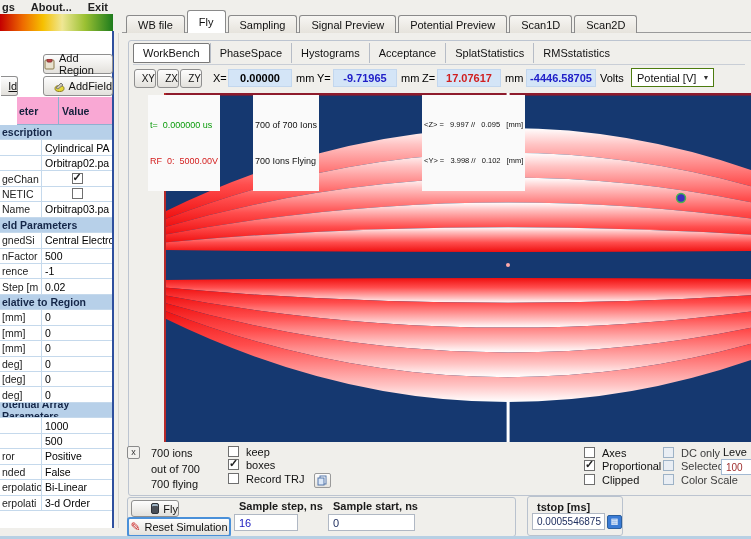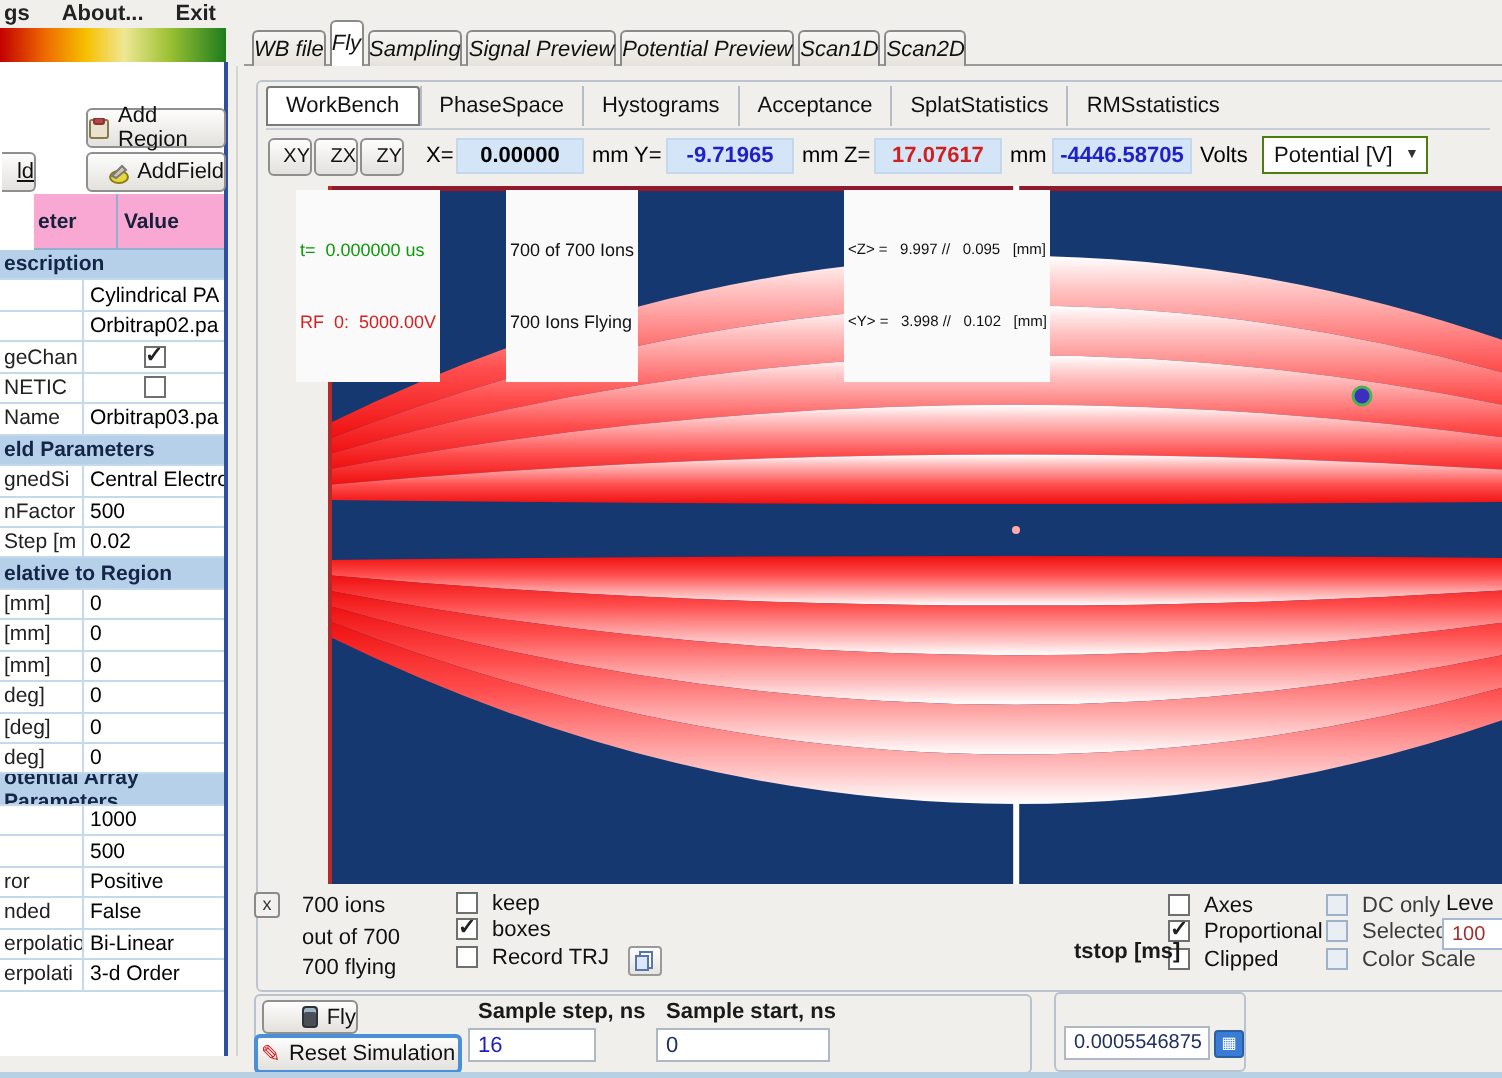--- a/index.html
+++ b/index.html
@@ -42,23 +42,23 @@
   
   .cbbox { width:11px; height:11px; border:1px solid #6f6f6f; background:#fff; position:relative; flex:none; }
   .cbbox.checked::after { content:"✓"; position:absolute; left:0; top:-3px; font-size:11px; font-weight:bold; color:#222; }
   .cbrow { display:flex; align-items:flex-start; height:13.4px; gap:7px; white-space:nowrap; }
   .cbgroup.disabled .cbbox { background:#e9eef4; border-color:#9db2c6; }
   .cbgroup.disabled { color:#3c3c3c; }
 
   
   #tabline { left:122px; top:32px; width:629px; height:1px; background:#9a9a9a; }
   #main-tabs { left:126px; top:10px; height:23px; display:flex; align-items:flex-end; z-index:3; }
-  .tab { height:18px; padding:0 0; display:flex; align-items:center;
+  .tab { height:18px; padding:0 11px; display:flex; align-items:center;
     background:linear-gradient(#f7f6f3,#e6e3dc); border:1px solid #8a8a8a; border-bottom:none;
-    border-radius:3px 3px 0 0; margin-right:2px; cursor:default;font-style:italic; }
+    border-radius:3px 3px 0 0; margin-right:2px; cursor:default; }
   .tab.active { height:23px; background:#fff; z-index:4; }
 
   #wb-box { left:128px; top:40px; width:626px; height:456px; border:1px solid #bcc4d0; border-radius:3px; }
   #sub-tabs { left:133px; top:43px; height:20px; display:flex; align-items:center; z-index:2; }
   .subtab { padding:0 9px; height:20px; display:flex; align-items:center; position:relative; cursor:default; }
   .subtab + .subtab { border-left:1px solid #b6bcc6; }
   .subtab.active { border:1px solid #7a7a7a; background:#fff; border-radius:2px 2px 0 0; }
   #subtab-line { left:133px; top:64px; width:612px; height:1px; background:#c9ced6; }
 
   
@@ -97,21 +97,21 @@
   #level-field { left:721px; top:459px; width:34px; height:16px; border:1px solid #a3b9d2; background:#fff;
     color:#a03030; font-size:10px; display:flex; align-items:center; padding-left:4px; }
 
   
   #fly-box { left:127px; top:497px; width:389px; height:40px; border:1px solid #b9c2ce; border-radius:3px; }
   #tstop-box { left:527px; top:496px; width:96px; height:40px; border:1px solid #b9c2ce; border-radius:3px; }
   #fly-btn { left:131px; top:500px; width:48px; height:17px; }
   #reset-btn { left:127px; top:517px; width:104px; height:20px; border:2px solid #4a90d9; border-radius:3px;
     background:linear-gradient(#fdfdfd,#e3e1dc); display:flex; align-items:center; justify-content:center; gap:4px; }
   .blabel { font-weight:bold; color:#1a1a1a; }
-  #step-label { left:239px; top:500px; } #start-label { left:333px; top:500px; } #tstop-label { left:537px; top:470px; }
+  #step-label { left:239px; top:500px; } #start-label { left:333px; top:500px; } #tstop-label { left:537px; top:501px; }
   .tinput { top:514px; height:17px; border:1px solid #b0b8c4; background:#fff; display:flex; align-items:center; padding-left:4px; }
   #step-input { left:234px; width:64px; color:#2020c0; }
   #start-input { left:328px; width:87px; color:#203060; }
   #tstop-input { left:532px; top:513px; width:73px; font-size:10px; color:#203060; }
   #calc-btn { left:607px; top:515px; width:15px; height:14px; border:1px solid #2c5f9e; border-radius:2px;
     background:#3a7bd5; color:#fff; font-size:8px; line-height:12px; text-align:center; }
   #bottom-line { left:0; top:536px; width:751px; height:3px; background:#b8d0e4; }
   #panel-divider { left:118px; top:33px; width:1px; height:495px; background:#d8d6d2; }
 
   .pencil { color:#cc2020; font-size:12px; line-height:10px; }
@@ -181,20 +181,24 @@
           <div class="pg-value">Orbitrap03.pa</div>
         </div>
         <div class="pg-row section">eld Parameters</div>
         <div class="pg-row">
           <div class="pg-label">gnedSi</div>
           <div class="pg-value">Central Electrode</div>
         </div>
         <div class="pg-row">
           <div class="pg-label">nFactor</div>
           <div class="pg-value">500</div>
+        </div>
+        <div class="pg-row">
+          <div class="pg-label">rence</div>
+          <div class="pg-value">-1</div>
         </div>
         <div class="pg-row">
           <div class="pg-label">Step [m</div>
           <div class="pg-value">0.02</div>
         </div>
         <div class="pg-row section">elative to Region</div>
         <div class="pg-row">
           <div class="pg-label">[mm]</div>
           <div class="pg-value">0</div>
         </div>

